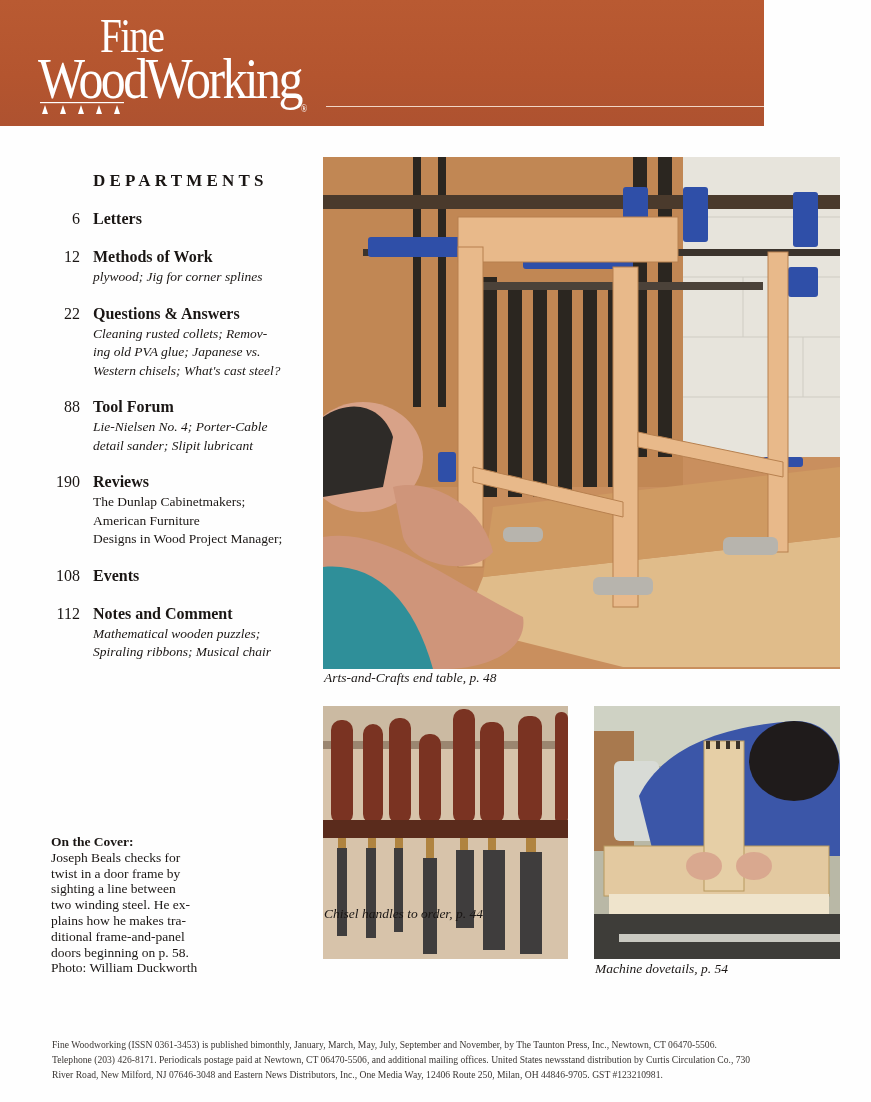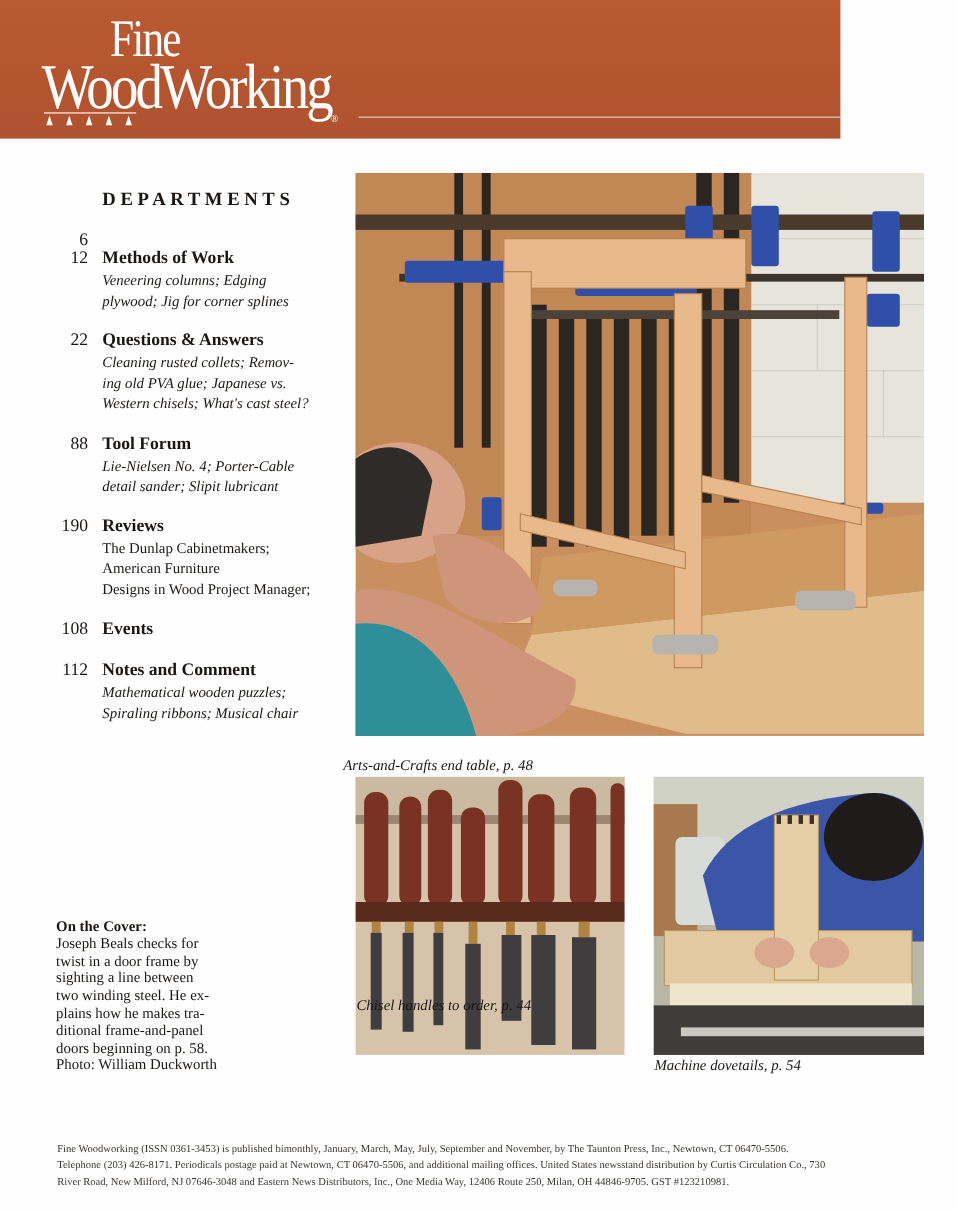--- a/index.html
+++ b/index.html
@@ -76,25 +76,25 @@
     </svg>
   </div>
   <div class="rule"></div>
 </div>
 
 <div class="dept-heading">DEPARTMENTS</div>
 
 <div class="toc">
   <div class="entry" style="margin-bottom:16px">
     <span class="num">6</span>
+    <div class="title">Letters</div>
   </div>
   <div class="entry" style="margin-bottom:16px">
     <span class="num">12</span>
     <div class="title">Methods of Work</div>
-    <div class="desc italic">Veneering columns; Edging</div>
     <div class="desc italic">plywood; Jig for corner splines</div>
   </div>
   <div class="entry" style="margin-bottom:16px">
     <span class="num">22</span>
     <div class="title">Questions &amp; Answers</div>
     <div class="desc italic">Cleaning rusted collets; Remov-</div>
     <div class="desc italic">ing old PVA glue; Japanese vs.</div>
     <div class="desc italic">Western chisels; What's cast steel?</div>
   </div>
   <div class="entry" style="margin-bottom:16px">
@@ -176,21 +176,21 @@
       <rect x="400" y="380" width="55" height="18" rx="6"></rect>
       <rect x="180" y="370" width="40" height="15" rx="6"></rect>
     </g>
     <ellipse cx="40" cy="300" rx="60" ry="55" fill="#d8a288"></ellipse>
     <path d="M0 260 C 30 240, 60 250, 70 280 L 60 330 L 0 340 Z" fill="#2e2b28"></path>
     <path d="M70 330 C 110 320, 160 350, 170 395 C 150 420, 90 410, 80 380 Z" fill="#cf957a"></path>
     <path d="M0 380 C 60 370, 120 420, 200 460 C 205 490, 170 512, 120 512 L 0 512 Z" fill="#cf957a"></path>
     <path d="M0 410 C 50 405, 90 440, 110 512 L 0 512 Z" fill="#2f8f99"></path>
   </svg>
 </div>
-<div class="caption" style="left:312px; top:670px;margin-top:18px;">Arts-and-Crafts end table, p. 48</div>
+<div class="caption" style="left:324px; top:670px;">Arts-and-Crafts end table, p. 48</div>
 
 <div class="photo" style="left:323px; top:706px; width:245px; height:253px;">
   <svg viewBox="0 0 245 253" preserveAspectRatio="none">
     <rect width="245" height="253" fill="#d7c3aa"></rect>
     <rect x="0" y="0" width="245" height="35" fill="#cbbaa2"></rect>
     <rect x="0" y="35" width="245" height="8" fill="#9b8670"></rect>
     <g fill="#7a3322">
       <rect x="8" y="14" width="22" height="104" rx="10"></rect>
       <rect x="40" y="18" width="20" height="100" rx="10"></rect>
       <rect x="66" y="12" width="22" height="106" rx="10"></rect>

